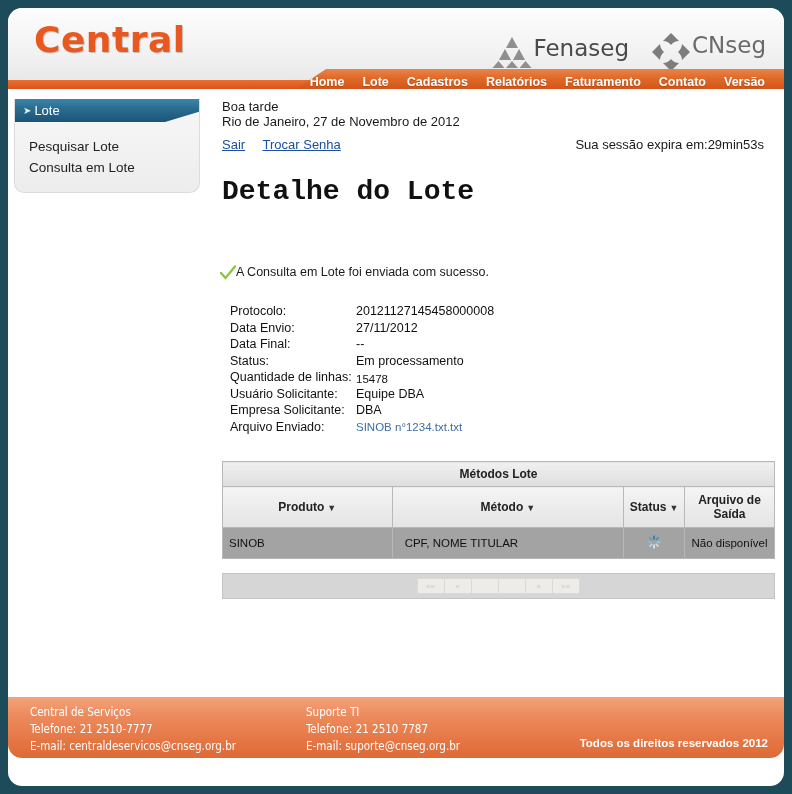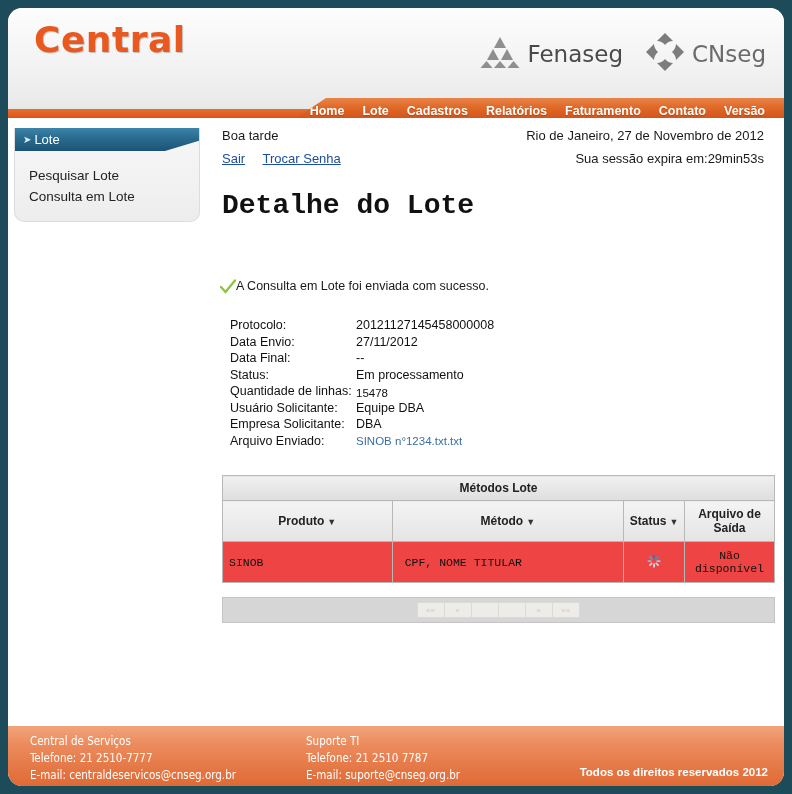--- a/index.html
+++ b/index.html
@@ -14,40 +14,40 @@
     position:absolute; left:8px; top:8px;
     width:776px; height:778px;
     background:#ffffff;
     border-radius:14px;
     overflow:hidden;
   }
 
   
   .header {
     position:relative;
-    height:110px;
+    height:81px;
     background:linear-gradient(to bottom,#fdfdfd 0%,#f2f2f2 55%,#e6e6e6 100%);
     border-top-left-radius:14px;
     border-top-right-radius:14px;
   }
   .logo { position:absolute; left:26px; top:14px; line-height:1.0; }
   .logo .l1 {
     font-family:"DejaVu Sans", sans-serif;
     font-size:36px; font-weight:bold; color:#e8581f;
     letter-spacing:0.5px;
     text-shadow:1px 1px 1px rgba(150,150,150,0.55);
   }
   .logo .l2 {
     font-family:"DejaVu Sans", sans-serif;
     font-size:36px; font-weight:bold; color:#1f6f93;
     letter-spacing:0.5px; margin-top:3px;
     text-shadow:1px 1px 1px rgba(150,150,150,0.55);
   }
   .brands { position:absolute; right:18px; top:24px; display:flex; align-items:center; gap:22px; }
-  .brand { display:flex; align-items:center; gap:7px; }
+  .brand { display:flex; gap:1px; }
   .brand-name { font-size:23px; color:#4a4a4a; font-family:"DejaVu Sans", sans-serif; }
   .brand-name.cn { color:#6a6a6a; }
 
   
   .orange-strip {
     position:absolute; left:0; right:0; bottom:0; height:9px;
     background:linear-gradient(to bottom,#e8702f,#d9541c);
   }
   .nav {
     position:absolute; right:0; bottom:0; height:20px;
@@ -87,21 +87,21 @@
   .side-links { padding:14px 0 0 14px; }
   .side-link {
     display:block; font-size:13.5px; color:#222; text-decoration:none;
     padding:3px 0; cursor:pointer;
   }
 
   
   .content { position:absolute; left:200px; top:0; right:8px; }
   .greet-row {
     display:flex; justify-content:space-between; align-items:baseline;
-    padding:10px 12px 0 14px; font-size:13px; color:#1a1a1a;
+    padding:10px 12px 0 14px; font-size:13px; color:#1a1a1a;flex-direction:column;
   }
   .greet-row2 {
     display:flex; justify-content:space-between; align-items:baseline;
     padding:8px 12px 0 14px; font-size:13px; color:#1a1a1a;
   }
   .lnk { color:#1c4fa1; text-decoration:underline; cursor:pointer; font-size:13px; margin-right:14px; }
   .page-title {
     font-family:Liberation Mono, monospace;
     font-size:28px; font-weight:bold; color:#111;
     padding:24px 0 0 14px;
@@ -128,21 +128,21 @@
     background:linear-gradient(to bottom,#f0f0f0,#dedede);
     text-align:center; font-weight:bold; color:#222;
     padding:5px 0; font-size:12px;
   }
   .mt-col {
     background:linear-gradient(to bottom,#f4f4f4,#e4e4e4);
     text-align:center; font-weight:bold; color:#222;
     padding:6px 4px; font-size:12px; cursor:pointer;
   }
   .mt-col .caret { font-size:9px; margin-left:3px; color:#333; }
-  .mt td.cell { padding:7px 6px; background:#ef4444; color:#111; font-size:11.5px;font-family:Liberation Mono, monospace; }
+  .mt td.cell { padding:7px 6px; background:#a3a3a3; color:#111; font-size:11.5px; }
   .mt td.cell.ctr { text-align:center; }
 
   .spinner { display:inline-block; width:14px; height:14px; }
 
   .pager {
     margin:14px 0 0 14px; width:553px; height:26px;
     background:#d6d6d6; border:1px solid #c4c4c4;
     display:flex; align-items:center; justify-content:center;
   }
   .pgbtns { display:flex; }

